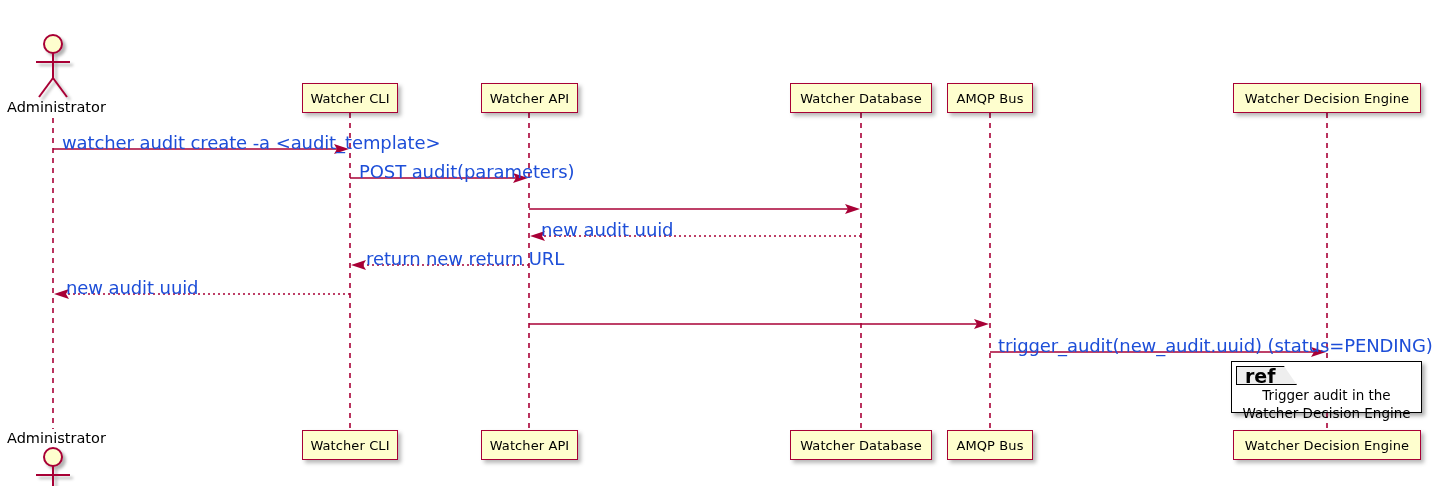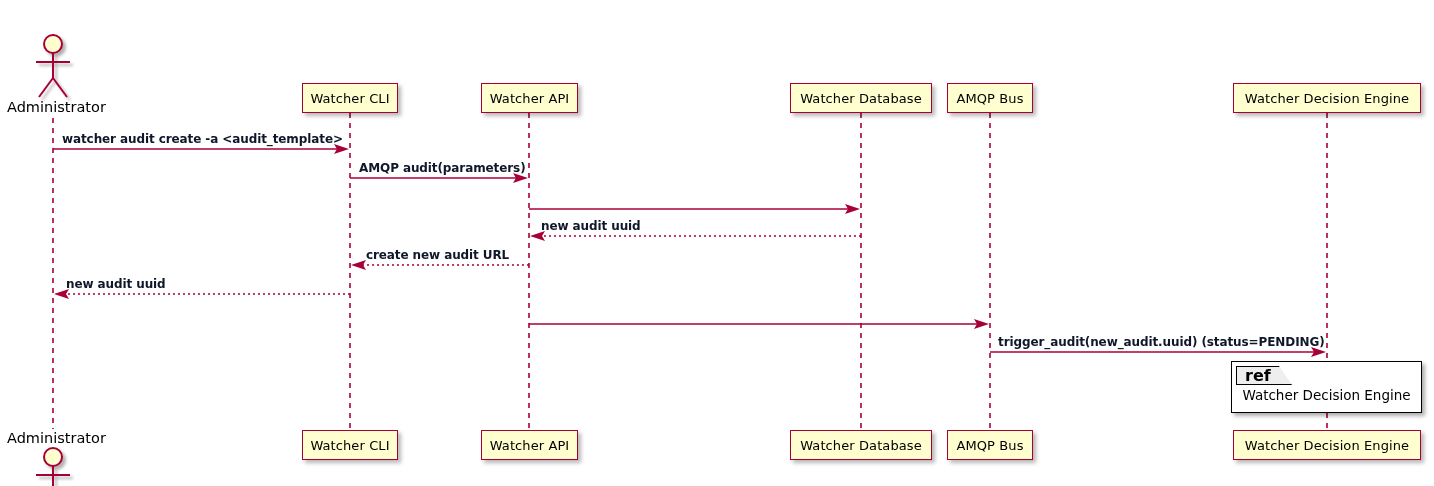--- a/index.html
+++ b/index.html
@@ -70,45 +70,44 @@
     letter-spacing: 0.1px;
   }
   .actor-label {
     position: absolute;
     font-size: 14.5px;
     color: #000000;
     white-space: nowrap;
   }
   .msg-label {
     position: absolute;
-    font-size: 12px;
-    color: #0f172a;
+    font-size: 18px;
+    color: #1d4ed8;
     white-space: nowrap;
     letter-spacing: -0.1px;
-    font-weight: bold;
   }
   .refbox {
     position: absolute;
     background: #FFFFFF;
     border: 1.6px solid #000000;
     box-shadow: 3px 3px 4px rgba(0,0,0,0.32);
     box-sizing: border-box;
   }
   .ref-tab {
     position: absolute;
     left: 4px;
     top: 4px;
     height: 19px;
     background: #EEEEEE;
     border: 1.4px solid #000000;
     box-sizing: border-box;
     display: flex;
     align-items: center;
     padding: 0 20px 0 8px;
-    font-size: 16px;
+    font-size: 19px;
     font-weight: bold;
     color: #000000;
   }
   .ref-tab-notch {
     position: absolute;
     right: -1px;
     top: -1px;
     width: 0;
     height: 0;
     border-top: 19px solid #FFFFFF;
@@ -222,35 +221,36 @@
   <div class="pbox" style="left:481px; top:399px; width:97px;">Watcher API</div>
 
   <div class="pbox" style="left:790px; top:399px; width:142px;">Watcher Database</div>
 
   <div class="pbox" style="left:947px; top:399px; width:86px;">AMQP Bus</div>
 
   <div class="pbox" style="left:1233px; top:399px; width:188px;">Watcher Decision Engine</div>
 
   <div class="msg-label" style="left:62px; top:101px;">watcher audit create -a &lt;audit_template&gt;</div>
 
-  <div class="msg-label" style="left:359px; top:130px;">AMQP audit(parameters)</div>
+  <div class="msg-label" style="left:359px; top:130px;">POST audit(parameters)</div>
 
 
   <div class="msg-label" style="left:541px; top:188px;">new audit uuid</div>
 
-  <div class="msg-label" style="left:366px; top:217px;">create new audit URL</div>
+  <div class="msg-label" style="left:366px; top:217px;">return new return URL</div>
 
   <div class="msg-label" style="left:66px; top:246px;">new audit uuid</div>
 
 
   <div class="msg-label" style="left:998px; top:304px;">trigger_audit(new_audit.uuid) (status=PENDING)</div>
 
   <div class="refbox" style="left:1231px; top:330px; width:191px; height:52px;">
     <div class="ref-tab">
       <span>ref</span>
       <span class="ref-tab-notch"></span>
     </div>
     <div class="ref-body">
+      <div>Trigger audit in the</div>
       <div>Watcher Decision Engine</div>
     </div>
   </div>
 
 </div>
 
 </body></html>

